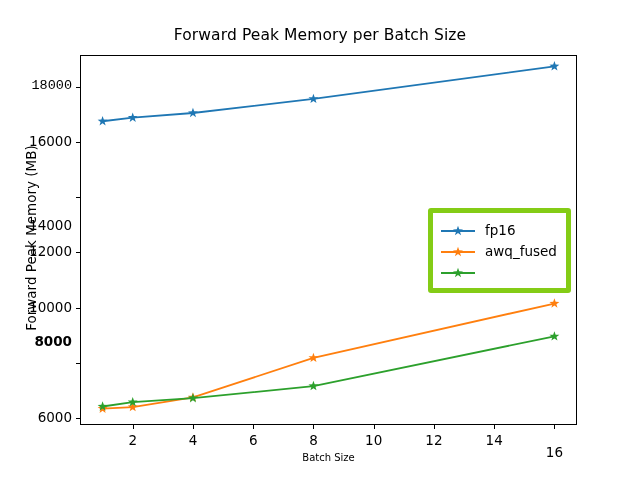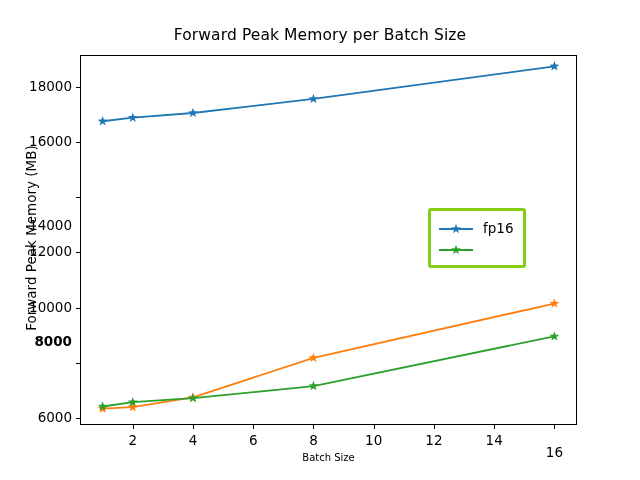--- a/index.html
+++ b/index.html
@@ -92,21 +92,21 @@
     text-align: center;
     font-size: 13.5px;
     transform: rotate(-90deg);
     transform-origin: center center;
   }
   #legend {
     position: absolute;
     left: 428px;
     top: 208px;
     background: #ffffff;
-    border: 3px solid #84cc16;
+    border: 5px solid #84cc16;
     border-radius: 3px;
     padding: 6px 9px 6px 7px;
     box-sizing: border-box;
   }
   .legend-row {
     display: flex;
     align-items: center;
     height: 21px;
   }
   .legend-swatch {
@@ -137,21 +137,21 @@
       <div class="tick-label-y" style="top: 333px; font-weight: bold;">8000</div>
       <div class="tick-mark-y" style="top: 362.873px;"></div>
       <div class="tick-label-y" style="top: 298.649px;">10000</div>
       <div class="tick-mark-y" style="top: 307.649px;"></div>
       <div class="tick-label-y" style="top: 243.425px;">12000</div>
       <div class="tick-mark-y" style="top: 252.425px;"></div>
       <div class="tick-label-y" style="top: 188.201px; margin-top: 29px;">14000</div>
       <div class="tick-mark-y" style="top: 197.201px;"></div>
       <div class="tick-label-y" style="top: 132.978px;">16000</div>
       <div class="tick-mark-y" style="top: 141.978px;"></div>
-      <div class="tick-label-y" style="top: 77.7537px;">18000</div>
+      <div class="tick-label-y" style="top: 77.7537px; font-family: Liberation Mono, monospace;">18000</div>
       <div class="tick-mark-y" style="top: 86.7537px;"></div>
     </div>
   <div id="x-ticks">
       <div class="tick-label-x" style="left: 112.712px; top: 432px;">2</div>
       <div class="tick-mark-x" style="left: 132.712px;"></div>
       <div class="tick-label-x" style="left: 172.955px; top: 432px;">4</div>
       <div class="tick-mark-x" style="left: 192.955px;"></div>
       <div class="tick-label-x" style="left: 233.197px; top: 432px;">6</div>
       <div class="tick-mark-x" style="left: 253.197px;"></div>
       <div class="tick-label-x" style="left: 293.439px; top: 432px;">8</div>
@@ -198,19 +198,26 @@
   <div id="legend">
       <div class="legend-row">
         <span class="legend-swatch"><svg width="36" height="14" viewBox="0 0 36 14">
             <line x1="1" y1="7" x2="35" y2="7" stroke="#1f77b4" stroke-width="1.8"></line>
             <polygon points="18.00,1.80 19.23,5.30 22.95,5.39 20.00,7.65 21.06,11.21 18.00,9.10 14.94,11.21 16.00,7.65 13.05,5.39 16.77,5.30" fill="#1f77b4"></polygon>
           </svg></span>
         <span class="legend-text">fp16</span>
       </div>
       <div class="legend-row">
         <span class="legend-swatch"><svg width="36" height="14" viewBox="0 0 36 14">
+            <line x1="1" y1="7" x2="35" y2="7" stroke="#ff7f0e" stroke-width="1.8"></line>
+            <polygon points="18.00,1.80 19.23,5.30 22.95,5.39 20.00,7.65 21.06,11.21 18.00,9.10 14.94,11.21 16.00,7.65 13.05,5.39 16.77,5.30" fill="#ff7f0e"></polygon>
+          </svg></span>
+        <span class="legend-text">awq_fused</span>
+      </div>
+      <div class="legend-row">
+        <span class="legend-swatch"><svg width="36" height="14" viewBox="0 0 36 14">
             <line x1="1" y1="7" x2="35" y2="7" stroke="#2ca02c" stroke-width="1.8"></line>
             <polygon points="18.00,1.80 19.23,5.30 22.95,5.39 20.00,7.65 21.06,11.21 18.00,9.10 14.94,11.21 16.00,7.65 13.05,5.39 16.77,5.30" fill="#2ca02c"></polygon>
           </svg></span>
       </div>
     </div>
 
 </div>
 
 </body></html>

